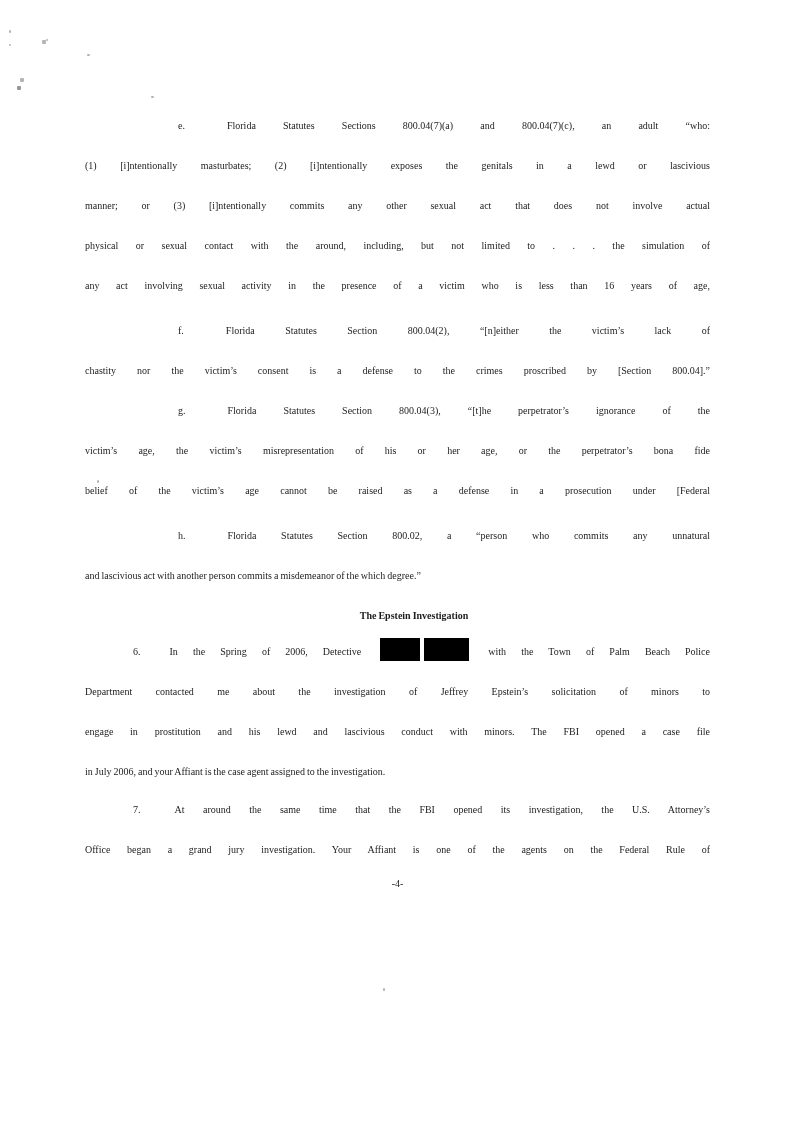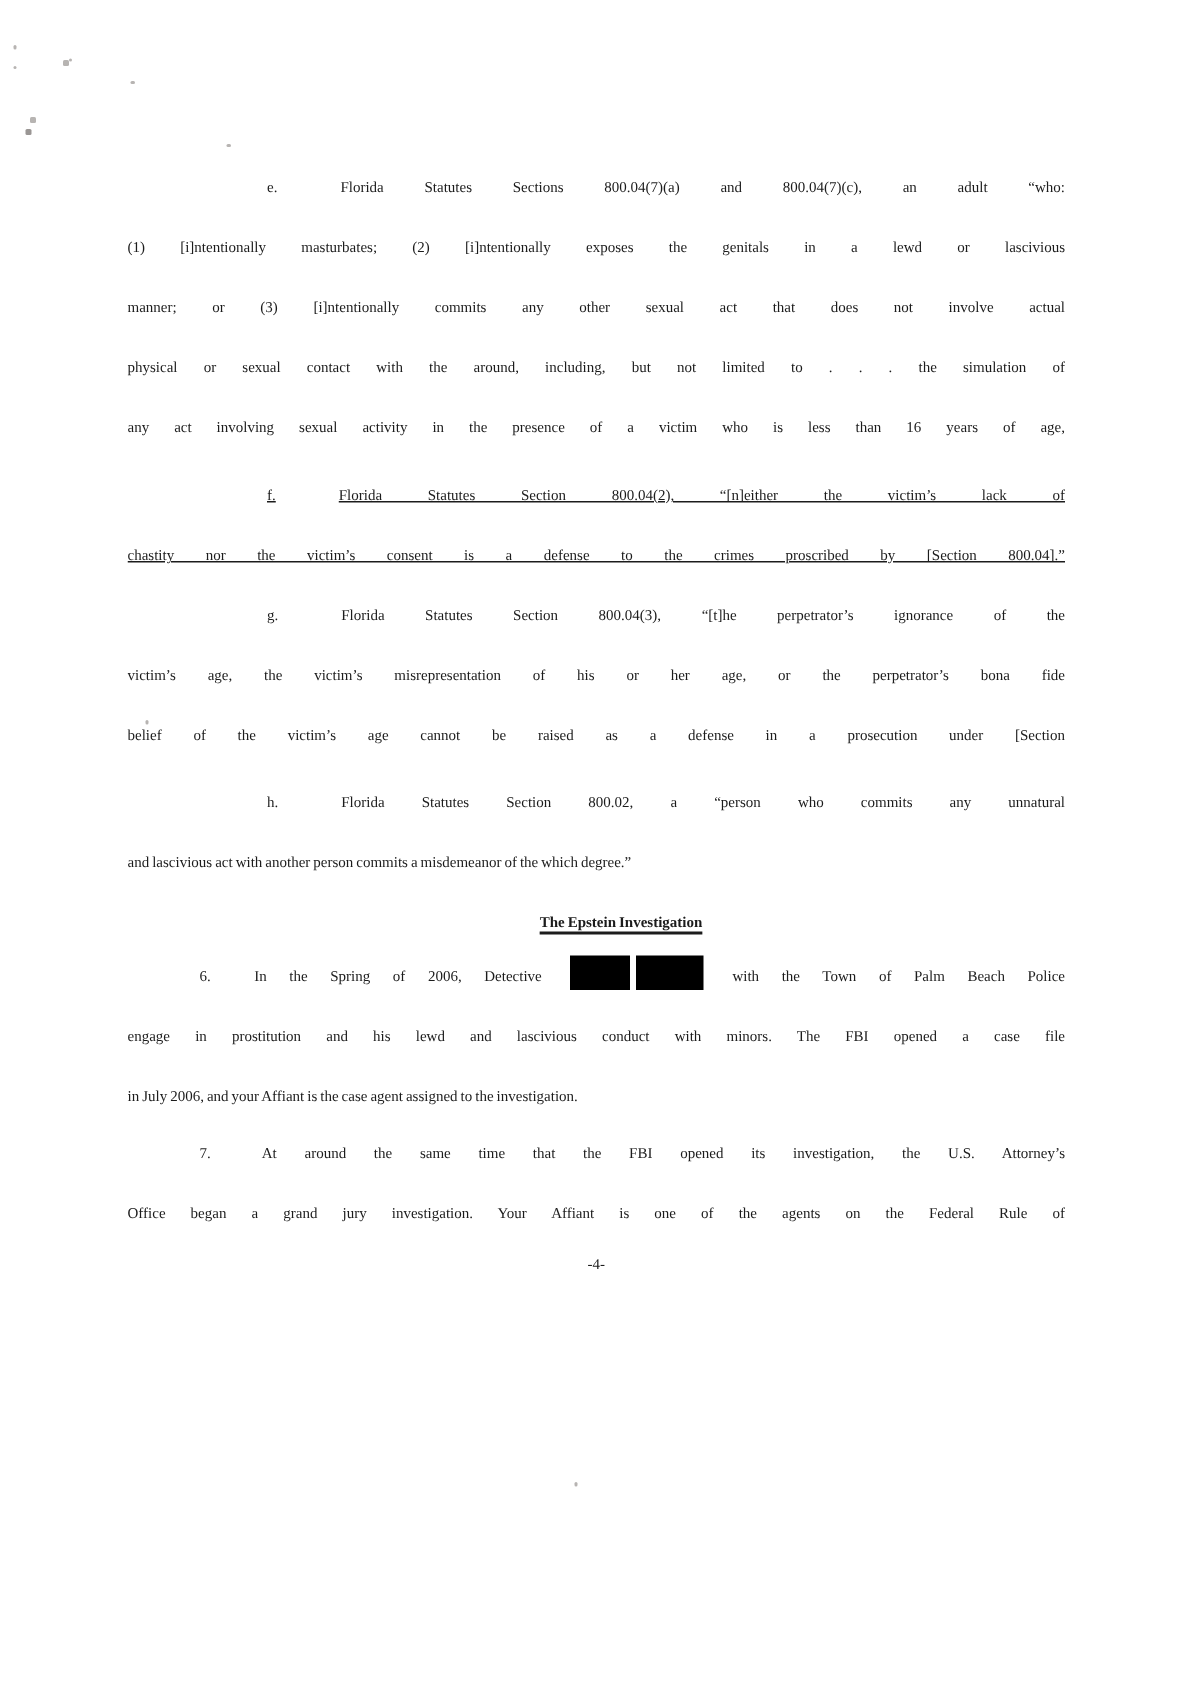--- a/index.html
+++ b/index.html
@@ -37,28 +37,27 @@
   }
   .line.center {
     text-align: center;
     text-align-last: center;
   }
   .ind-list { padding-left: 93px; }
   .ind-num  { padding-left: 48px; }
   .tab      { display: inline-block; width: 42px; }
   .tab-num  { display: inline-block; width: 34px; }
   .tab-num6 { display: inline-block; width: 29px; }
-  .m-f  { margin-top: 5px; text-decoration: underline; }
+  .m-f  { margin-top: 5px; }
   .m-h  { margin-top: 5px; }
   .m-6  { margin-top: -4px; }
   .m-7  { margin-top: -2px; }
   .m-pn { margin-top: -6px; }
   .heading-text {
     font-weight: bold;
-    text-decoration: underline;
     text-underline-offset: 3px;
     text-decoration-thickness: 1.5px;
     margin-left: 33px;
   }
   .redaction {
     display: inline-block;
     height: 23px;
     background: #000000;
     vertical-align: -6px;
   }
@@ -85,32 +84,33 @@
   </div>
 
   <div class="m-f">
     <div class="line ind-list"><span>f.</span><span class="tab"></span><span>Florida Statutes Section 800.04(2), “[n]either the victim’s lack of</span></div>
     <div class="line">chastity nor the victim’s consent is a defense to the crimes proscribed by [Section 800.04].”</div>
   </div>
 
   <div>
     <div class="line ind-list"><span>g.</span><span class="tab"></span><span>Florida Statutes Section 800.04(3), “[t]he perpetrator’s ignorance of the</span></div>
     <div class="line">victim’s age, the victim’s misrepresentation of his or her age, or the perpetrator’s bona fide</div>
-    <div class="line">belief of the victim’s age cannot be raised as a defense in a prosecution under [Section</div>
+    <div class="line">belief of the victim’s age cannot be raised as a defense in a prosecution under [Federal</div>
   </div>
 
   <div class="m-h">
     <div class="line ind-list"><span>h.</span><span class="tab"></span><span>Florida Statutes Section 800.02, a “person who commits any unnatural</span></div>
     <div class="line last">and lascivious act with another person commits a misdemeanor of the which degree.”</div>
   </div>
 
   <div class="line center"><span class="heading-text">The Epstein Investigation</span></div>
 
   <div class="m-6">
     <div class="line ind-num"><span>6.</span><span class="tab-num6"></span><span>In the Spring of 2006, Detective</span> <span class="redaction red-1"></span><span class="redaction red-2"></span> <span>with the Town of Palm Beach Police</span></div>
+    <div class="line">Department contacted me about the investigation of Jeffrey Epstein’s solicitation of minors to</div>
     <div class="line">engage in prostitution and his lewd and lascivious conduct with minors. The FBI opened a case file</div>
     <div class="line last">in July 2006, and your Affiant is the case agent assigned to the investigation.</div>
   </div>
 
   <div class="m-7">
     <div class="line ind-num"><span>7.</span><span class="tab-num"></span><span>At around the same time that the FBI opened its investigation, the U.S. Attorney’s</span></div>
     <div class="line">Office began a grand jury investigation. Your Affiant is one of the agents on the Federal Rule of</div>
   </div>
 
   <div class="line center m-pn">-4-</div>

